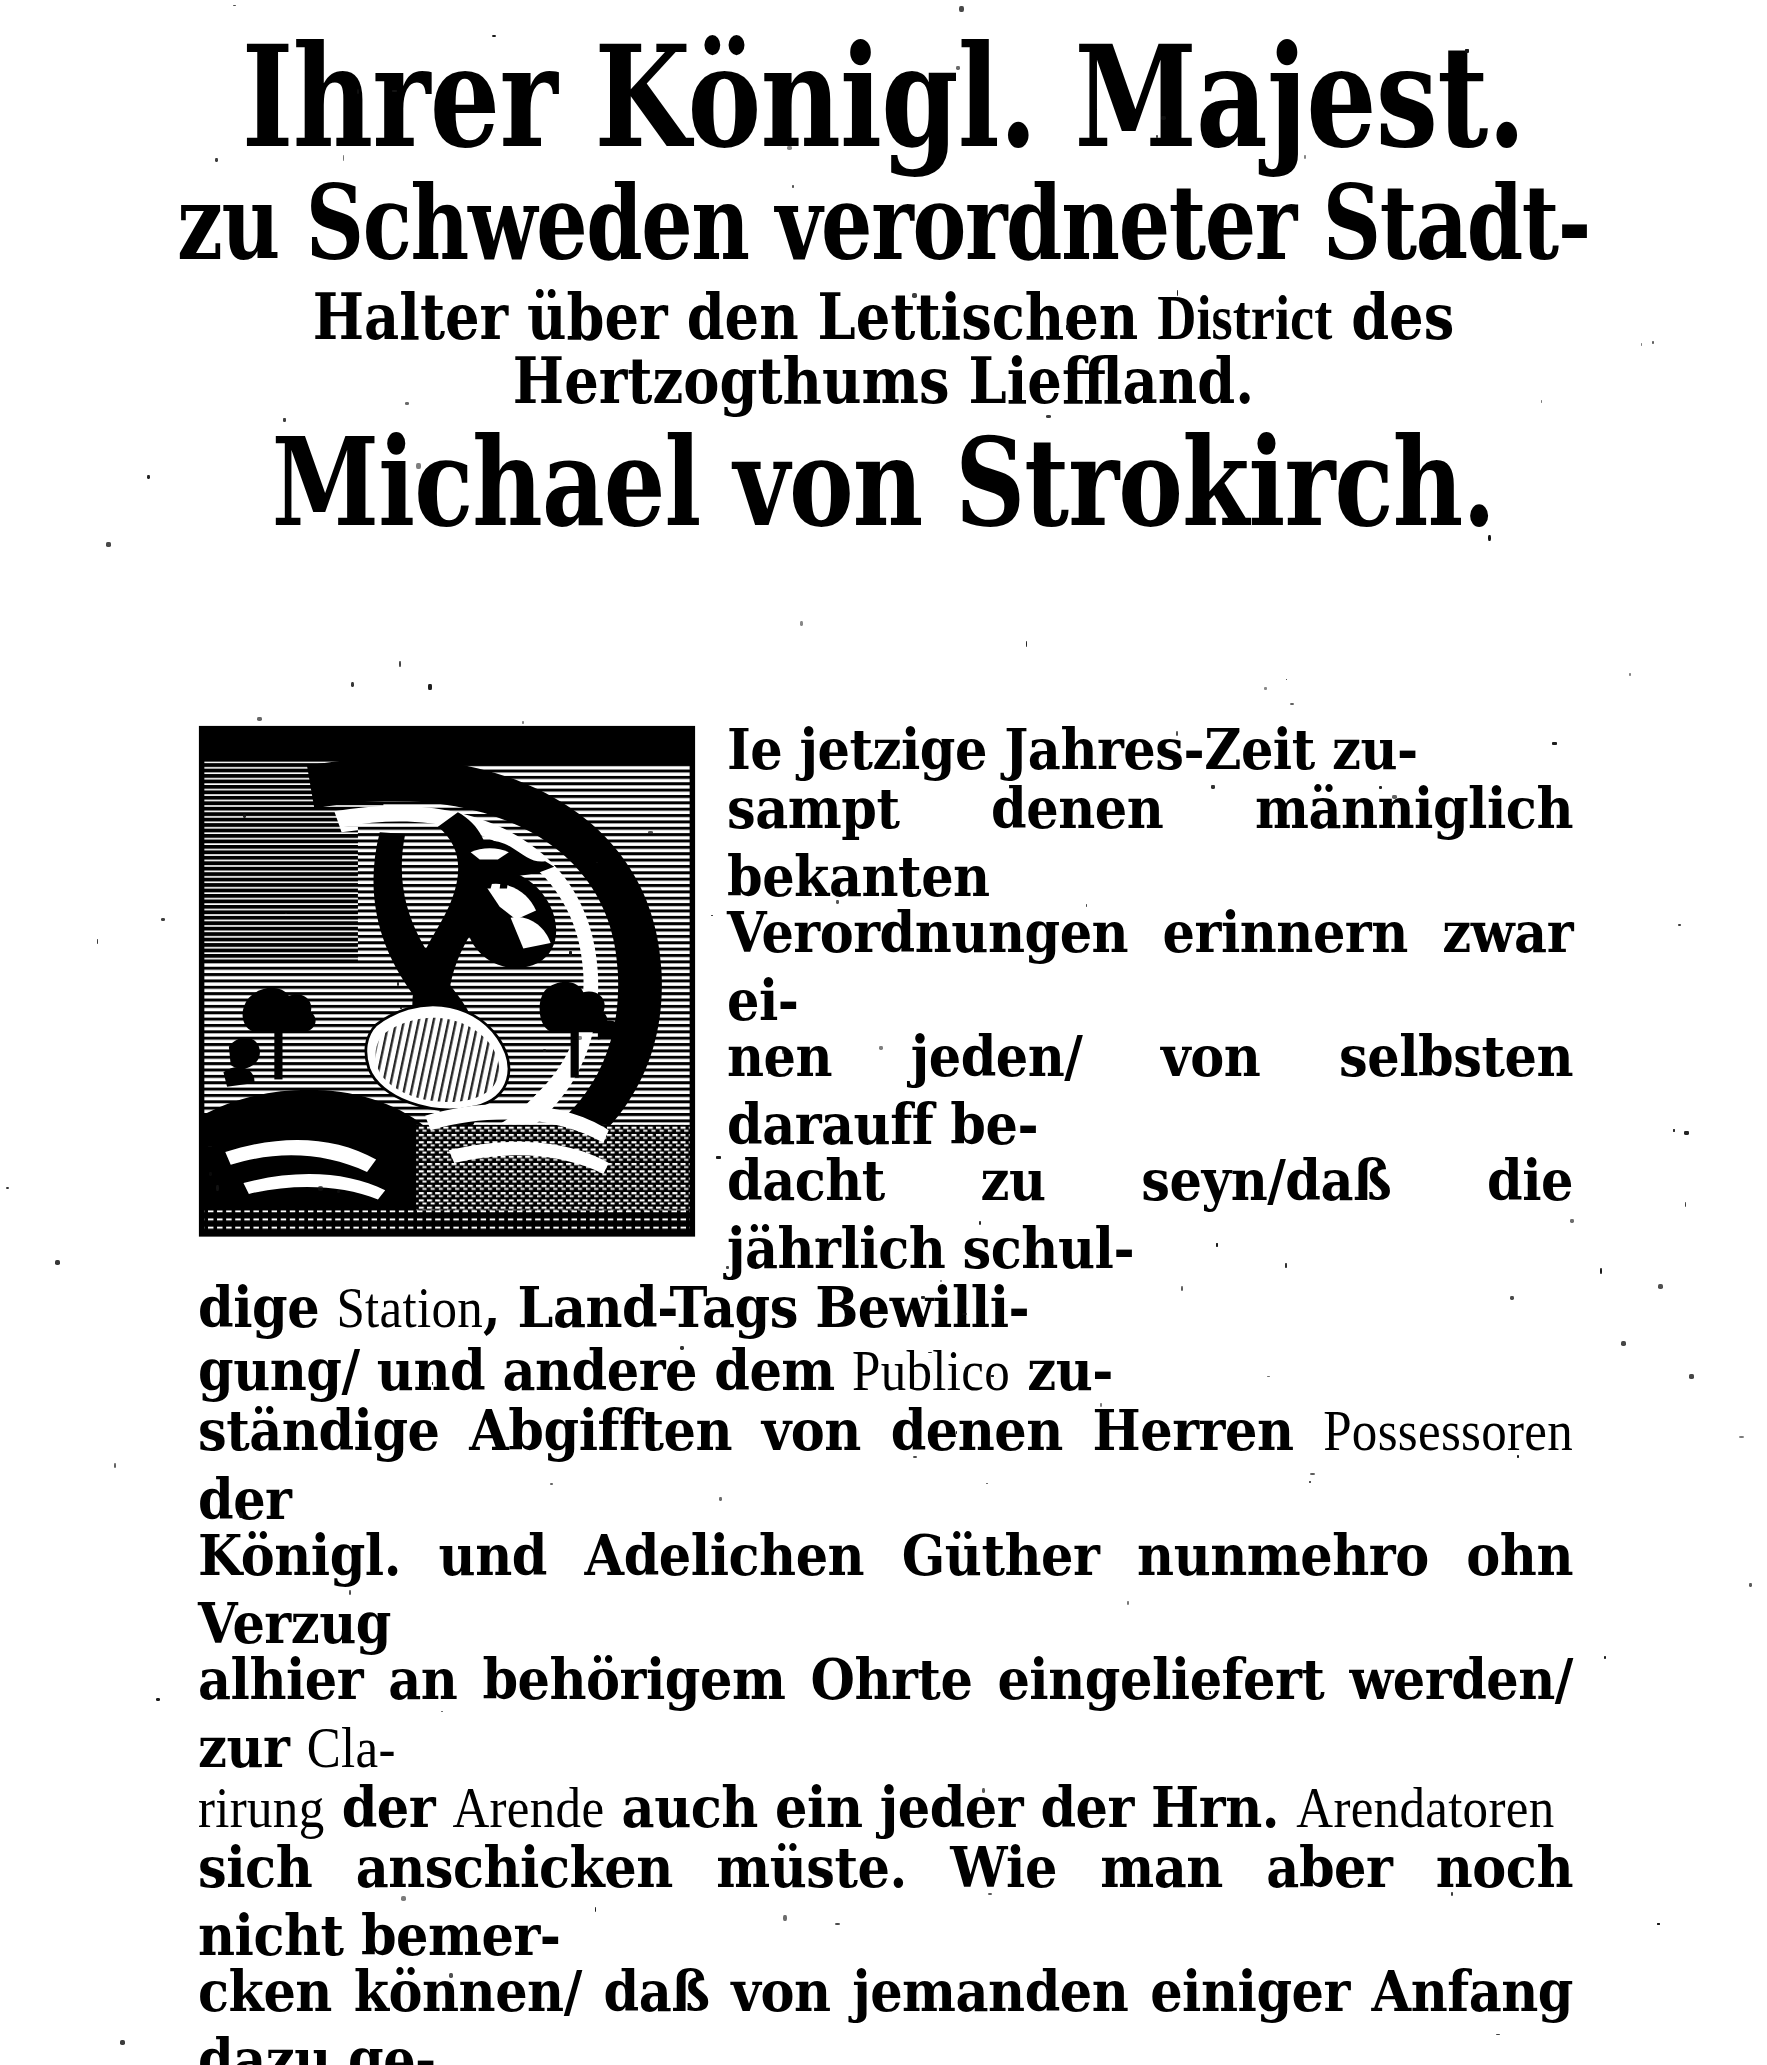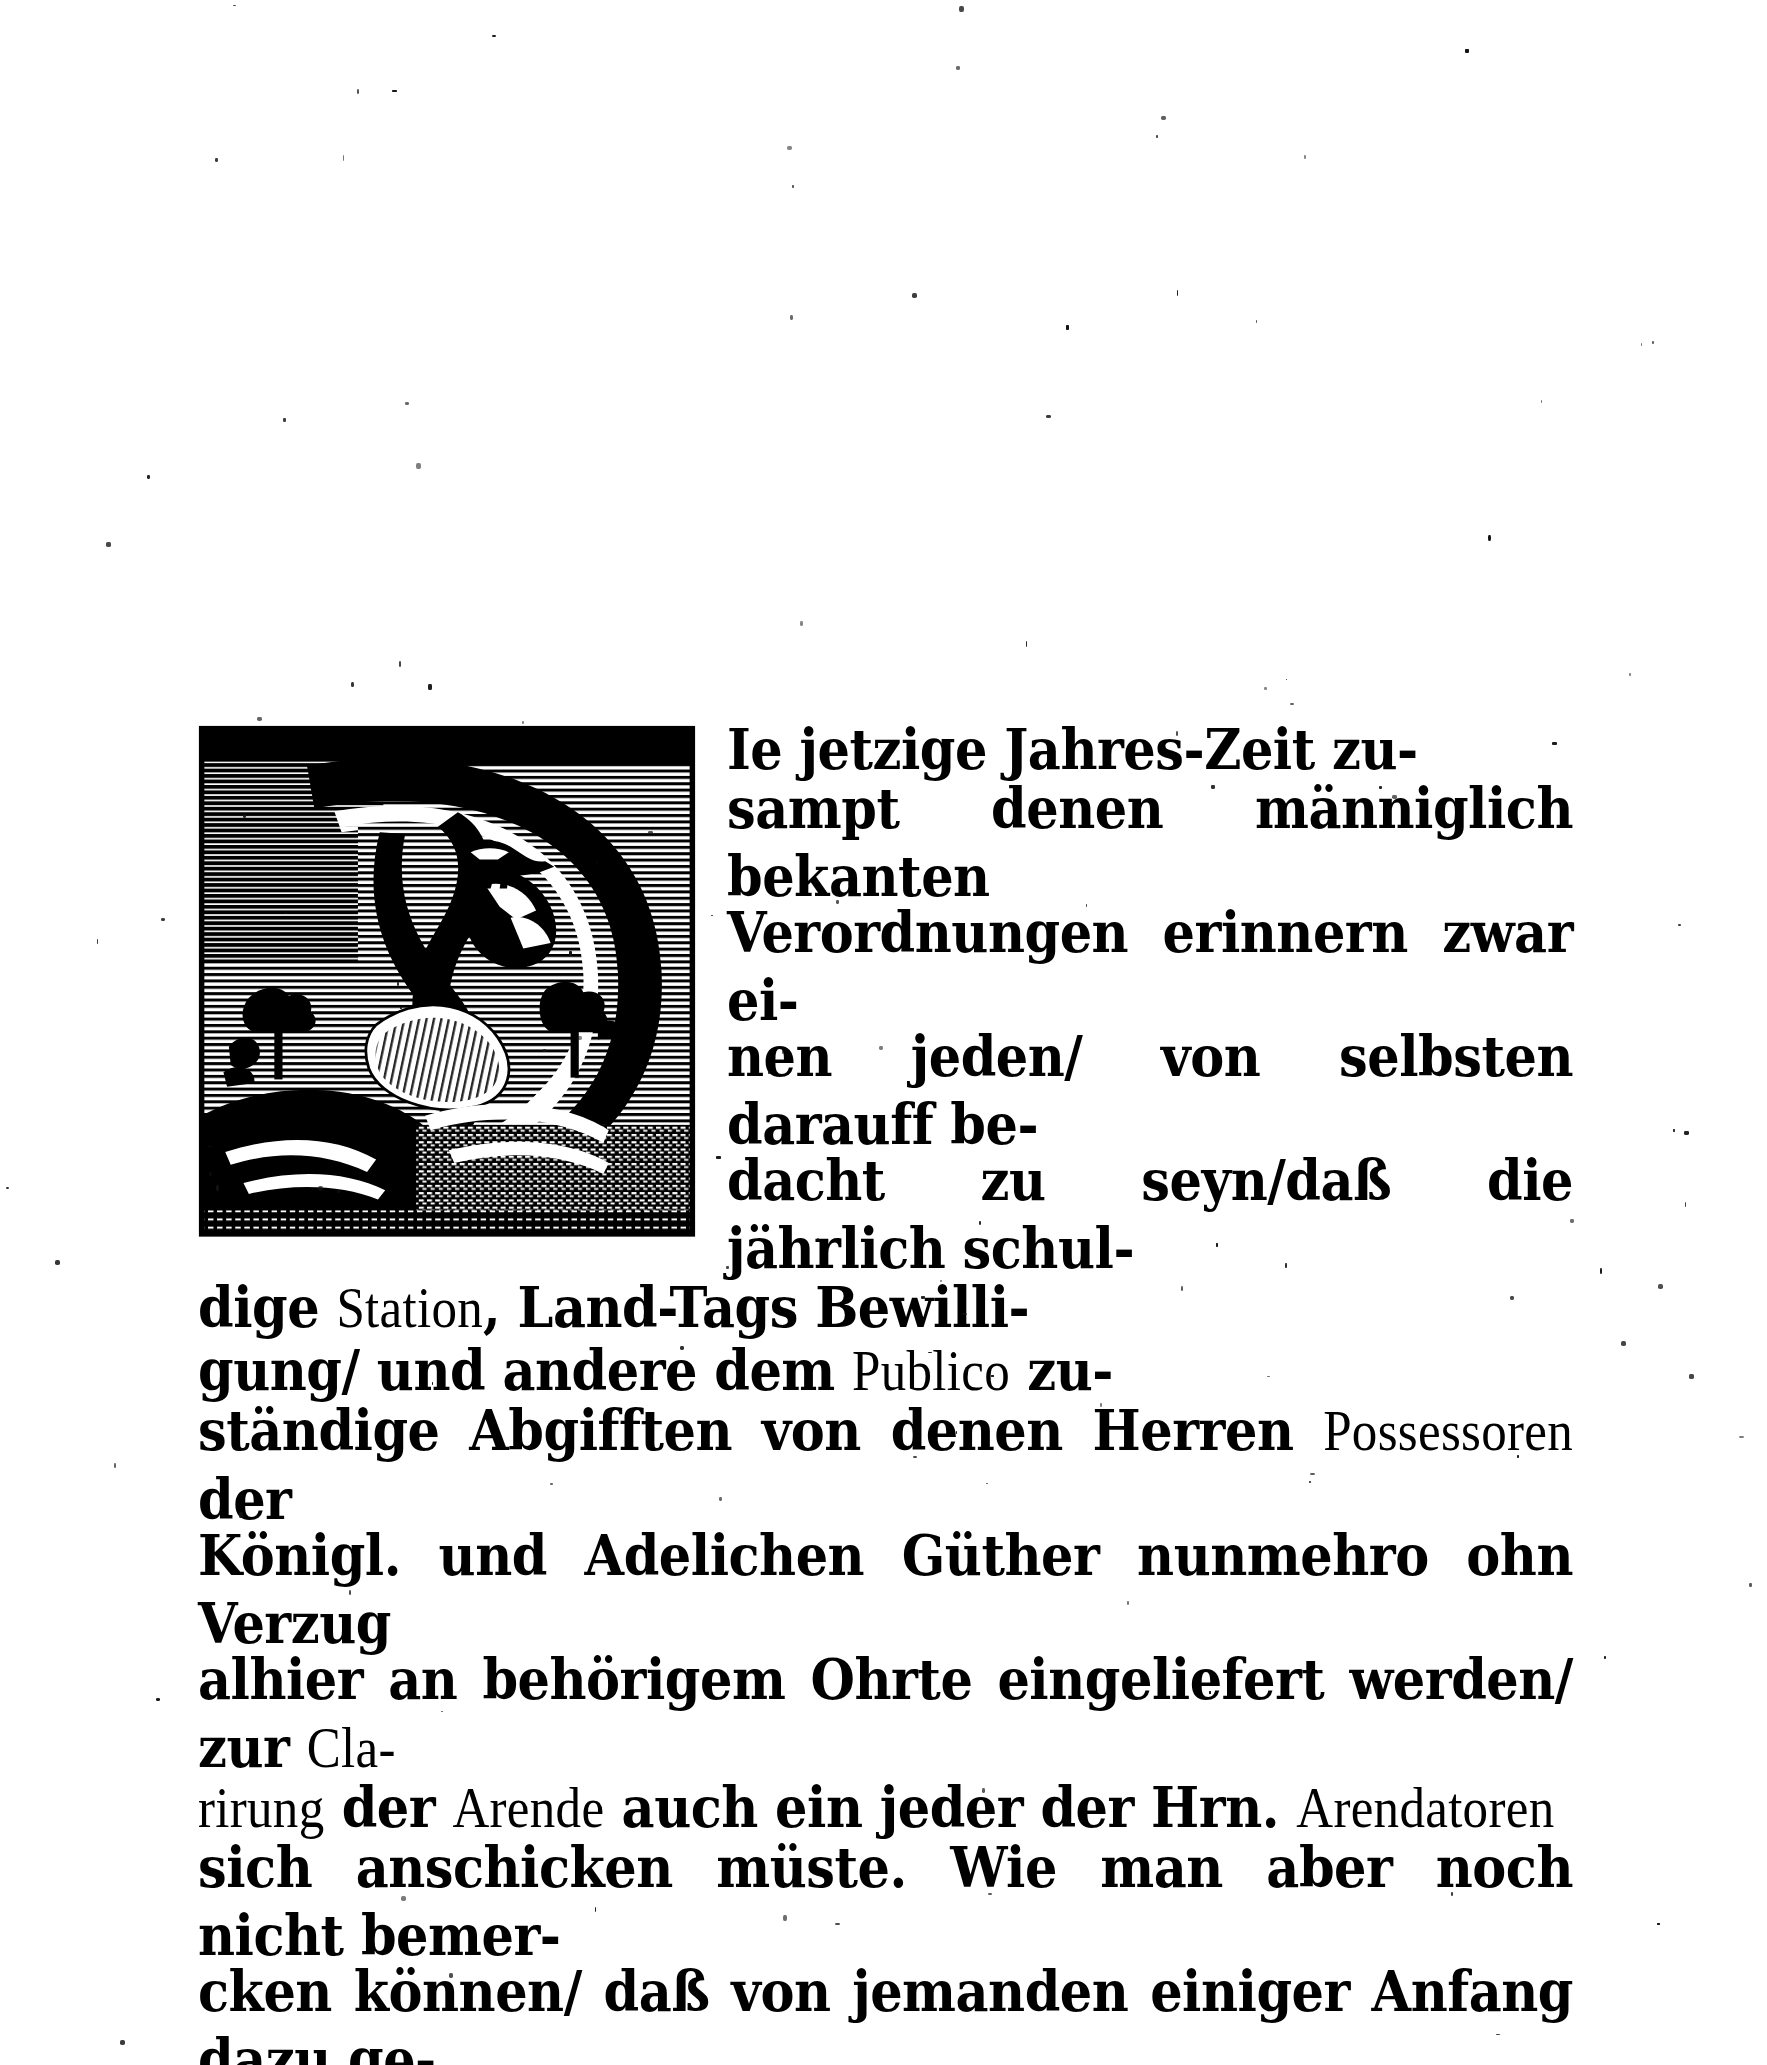--- a/index.html
+++ b/index.html
@@ -140,20 +140,32 @@
     font-weight: 400;
     letter-spacing: 0.3px;
   }
   .clearer { clear: both; height: 0; }
 </style>
 </head>
 <body>
 
 <div class="page">
 
+  <div class="titleblock">
+
+    <div class="fraktur t-line1">Ihrer Königl. Majest.</div>
+
+    <div class="fraktur t-line2">zu Schweden verordneter Stadt-</div>
+
+    <div class="fraktur t-line3"><span>Halter über den Lettischen </span><span class="roman-in-title">District</span><span> des</span></div>
+
+    <div class="fraktur t-line4">Hertzogthums Lieffland.</div>
+
+    <div class="fraktur t-line5">Michael von Strokirch.</div>
+  </div>
 
   <div class="body-area">
 
     <div class="woodcut">
       <svg width="498" height="518" viewBox="0 0 548 570" xmlns="http://www.w3.org/2000/svg">
         <defs>
           <pattern id="hatchSky" width="6" height="7" patternUnits="userSpaceOnUse">
             <rect width="6" height="7" fill="#fff"></rect>
             <rect width="6" height="3.3" fill="#000"></rect>
           </pattern>

